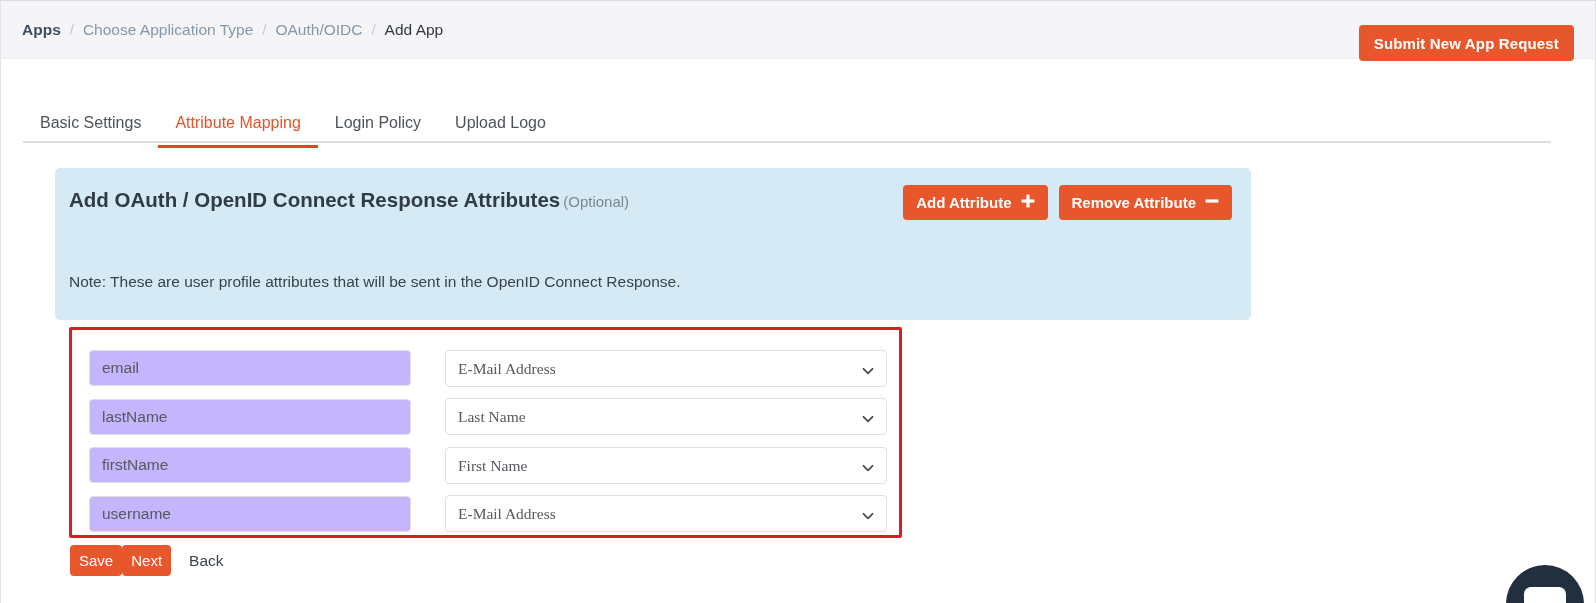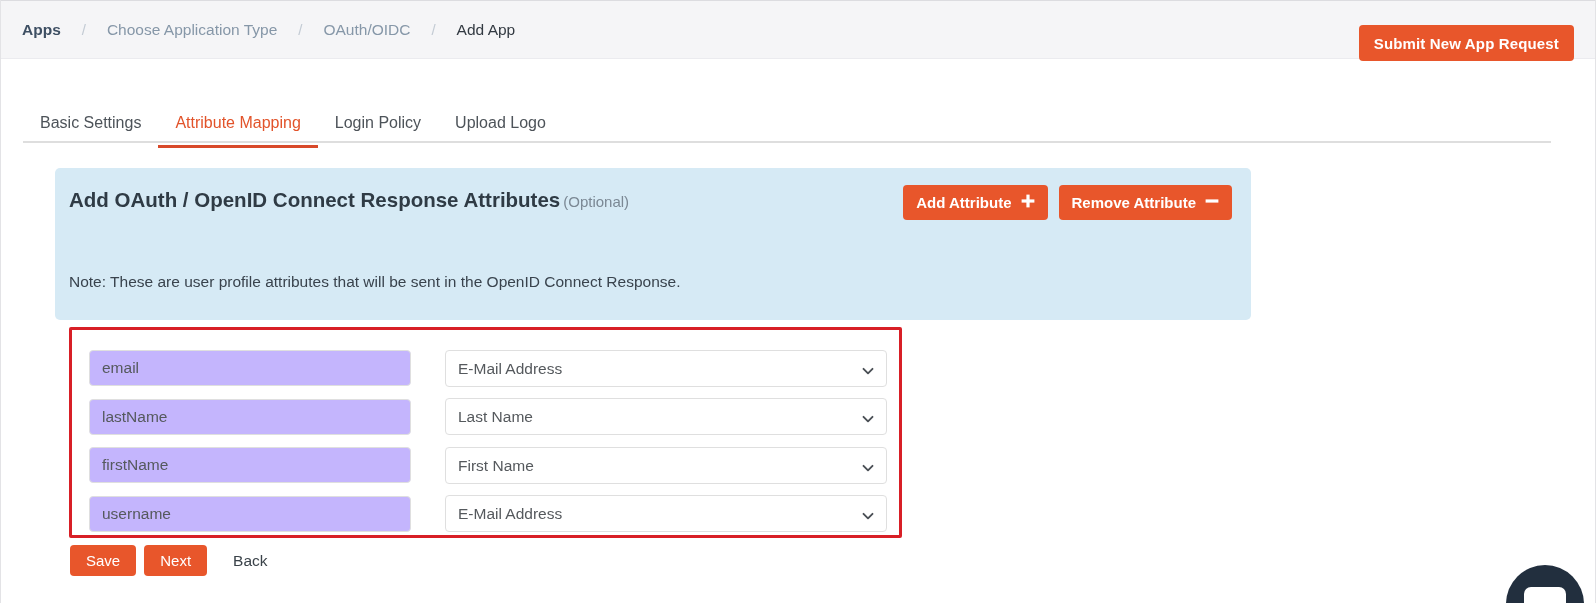--- a/index.html
+++ b/index.html
@@ -39,21 +39,20 @@
     border-bottom: 1px solid #ebebef;
     display: flex;
     align-items: center;
   }
   #breadcrumb {
     display: flex;
     align-items: center;
     margin-left: 21px;
     font-size: 15.5px;
     white-space: nowrap;
-    gap: 12px;
   }
   .crumb-link {
     color: #8697a8;
     text-decoration: none;
     cursor: pointer;
   }
   .crumb-link.first {
     color: #3e4f63;
     font-weight: bold;
   }
@@ -223,21 +222,21 @@
   .attr-select-wrap {
     position: relative;
     margin-left: 34px;
     width: 442px;
     height: 37px;
   }
   .attr-select {
     width: 442px;
     height: 37px;
     padding: 0 12px;
-    font-family: Liberation Sans, sans-serif;
+    font-family: Liberation Serif, serif;
     font-size: 15.5px;
     color: #55595d;
     background: #ffffff;
     border: 1px solid #dfdfdf;
     border-radius: 4px;
     outline: none;
     -webkit-appearance: none;
     -moz-appearance: none;
     appearance: none;
     cursor: pointer;
@@ -254,29 +253,29 @@
   
   #footer-actions {
     position: absolute;
     left: 69px;
     top: 545px;
     display: flex;
     align-items: center;
   }
   .footer-btn {
     height: 31px;
-    padding: 0 16px;
+    padding: 0 9px;
     background: #e8562b;
     color: #ffffff;
     border: none;
     border-radius: 4px;
     font-family: "Liberation Sans", sans-serif;
     font-size: 15px;
     cursor: pointer;
-    margin-right: 8px;
+    margin-right: 0;
   }
   #back-link {
     font-size: 15.5px;
     color: #3a4249;
     margin-left: 18px;
     text-decoration: none;
     cursor: pointer;
   }
 
   

